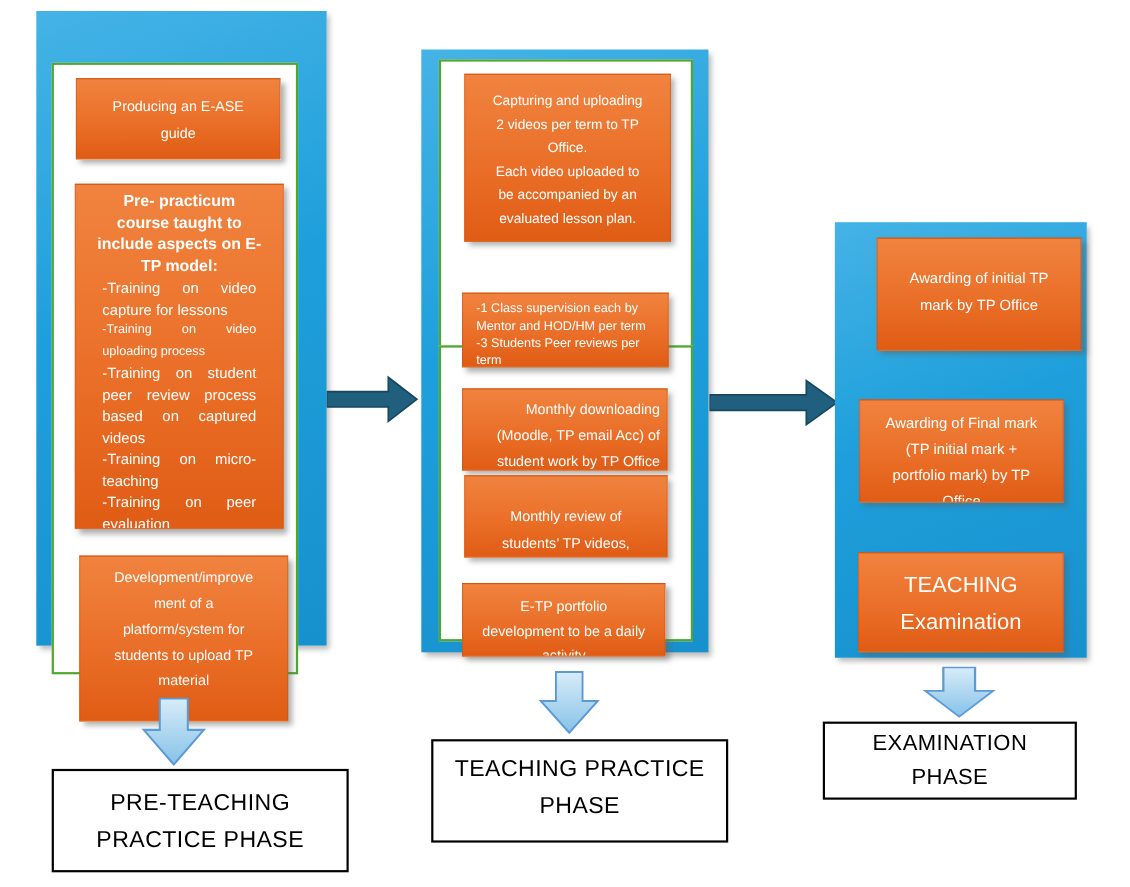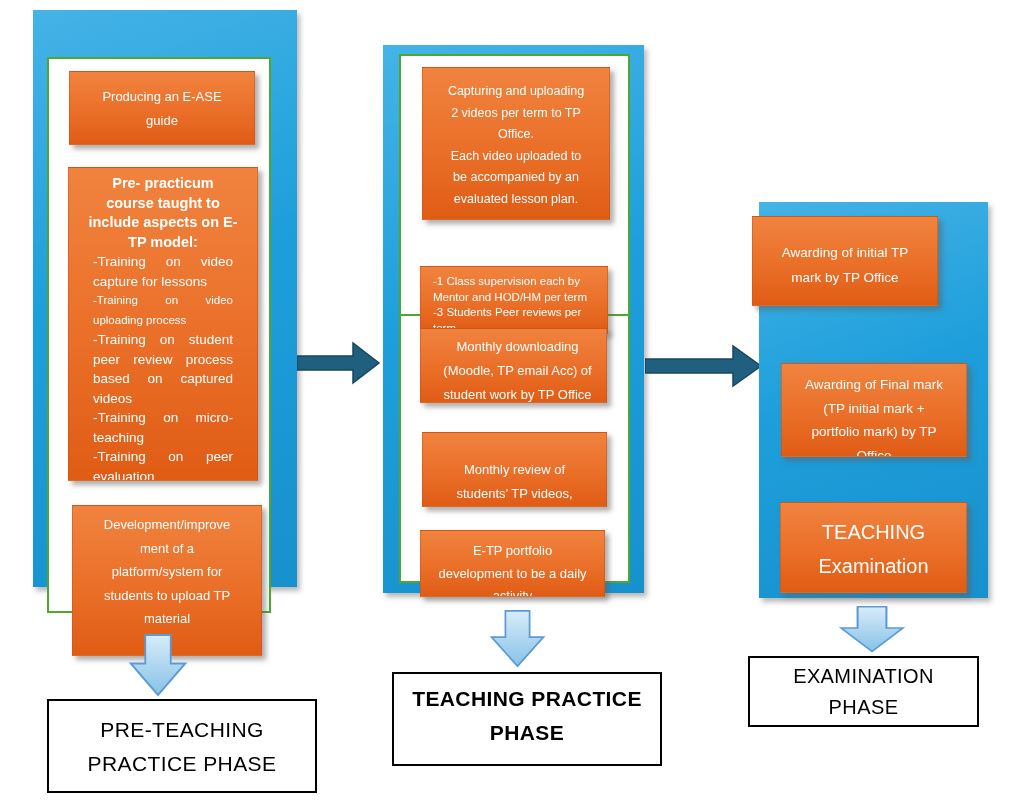--- a/index.html
+++ b/index.html
@@ -34,28 +34,28 @@
   .t-a1{font-size:13px;line-height:24px;padding-top:13px;}
   .t-a3{font-size:13px;line-height:23.5px;padding-top:7px;}
   .a2-head{white-space:pre-line;text-align:center;font-weight:700;font-size:14.5px;line-height:19.5px;padding-top:6px;}
   .a2-body{font-size:13.5px;line-height:19.5px;padding:0 24px;}
   .a2-body .ln{width:100%;}
   .j{text-align:justify;text-align-last:justify;}
   .l{text-align:left;}
   .sm{font-size:11.5px;}
   .t-b1{font-size:12.5px;line-height:21.5px;padding-top:13px;}
   .t-b2{font-size:11.5px;line-height:15.5px;padding:7px 8px 0 12px;text-align:left;margin-top:18px;}
-  .t-b3{font-size:13px;line-height:24px;padding:6px 6px 0 14px;text-align:center;}
+  .t-b3{font-size:13px;line-height:24px;padding:6px 6px 0 14px;text-align:right;margin-top:25px;}
   .t-b4{font-size:13px;line-height:23.5px;padding-top:25px;}
   .t-b5{font-size:13px;line-height:22.5px;padding-top:9px;}
   .t-c1{font-size:13.5px;line-height:24.5px;padding-top:24px;}
   .t-c2{font-size:13.5px;line-height:23.5px;padding-top:9px;}
   .t-c3{font-size:20px;line-height:34px;padding-top:12px;}
   .lbl-1{font-size:21px;line-height:34px;padding-top:12px;}
-  .lbl-2{font-size:21px;line-height:34px;padding-top:8px;font-weight:bold;}
+  .lbl-2{font-size:21px;line-height:34px;padding-top:8px;}
   .lbl-3{font-size:20px;line-height:31px;padding-top:3px;}
   svg{display:block;}
 </style>
 </head>
 <body>
 
 <div id="canvas">
 
   <div class="abs panel" style="left:33px;top:10px;width:264px;height:577px;"></div>
 
@@ -157,21 +157,21 @@
 PHASE</div>
 
   <div class="abs" style="left:645px;top:344px;width:118px;height:44px;">
     <svg width="118" height="44" viewBox="0 0 118 44" preserveAspectRatio="none">
       <path d="M0 15 H88 V2 L116 22 L88 42 V29 H0 Z" fill="#20607E" stroke="#16475E" stroke-width="1.5"></path>
     </svg>
   </div>
 
   <div class="abs panel" style="left:759px;top:202px;width:229px;height:396px;"></div>
 
-  <div class="abs obox ctr pre t-c1" style="left:752px;top:216px;width:186px;height:90px;">Awarding of initial TP
+  <div class="abs obox ctr pre t-c1" style="left:797px;top:216px;width:186px;height:103px;">Awarding of initial TP
 mark by TP Office</div>
 
   <div class="abs obox ctr pre t-c2" style="left:781px;top:363px;width:186px;height:94px;">Awarding of Final mark
 (TP initial mark +
 portfolio mark) by TP
 Office</div>
 
   <div class="abs obox ctr pre t-c3" style="left:780px;top:502px;width:187px;height:91px;">TEACHING
 Examination</div>
 

